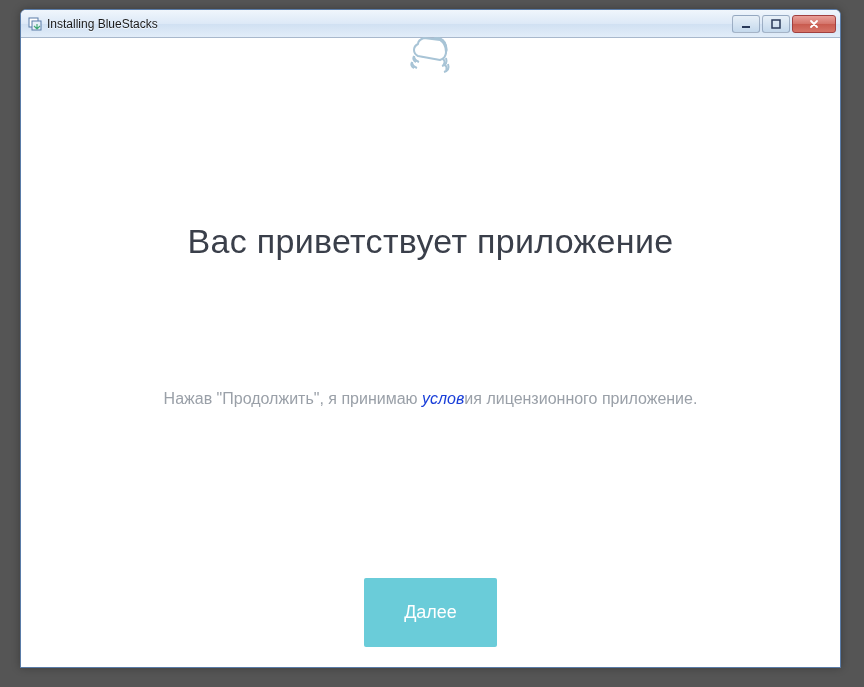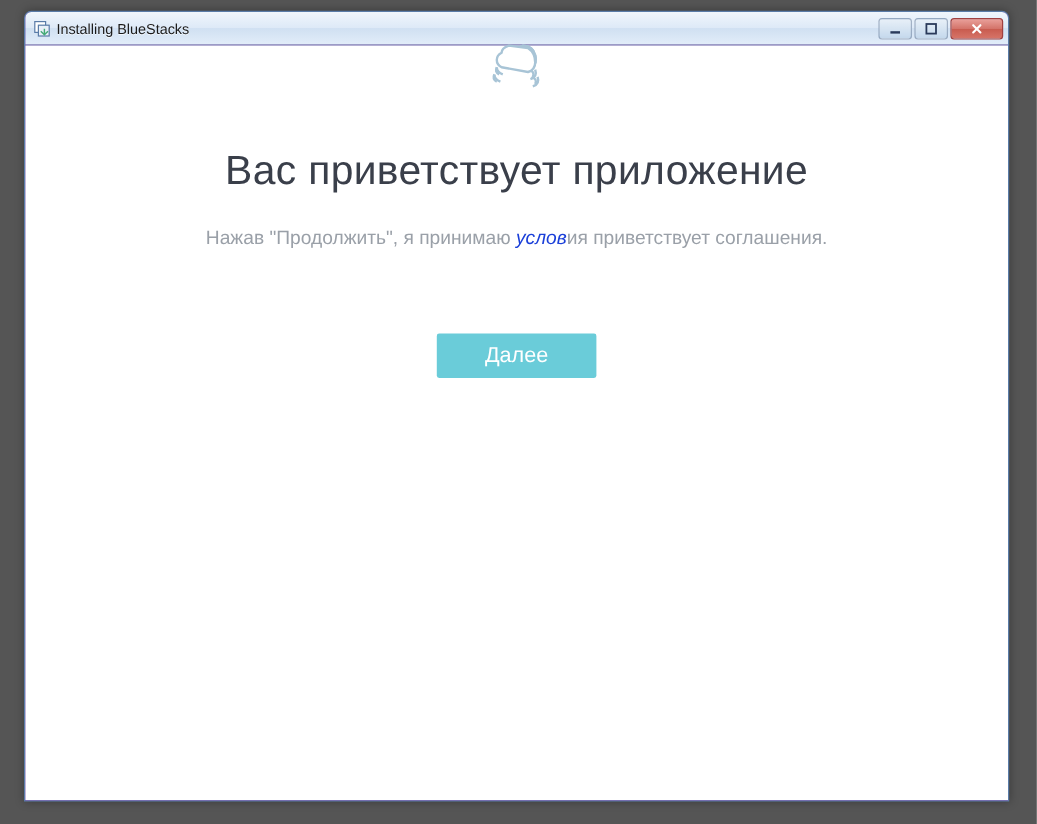--- a/index.html
+++ b/index.html
@@ -15,21 +15,21 @@
       height: 687px;
       display: flex;
       align-items: flex-start;
       justify-content: flex-start;
       padding: 4px;
     }
     
     .window {
       width: 821px;
       height: 659px;
-      background: #4c1d95;
+      background: #ffffff;
       border: 1px solid #5a7ca8;
       border-radius: 6px 6px 0 0;
       box-shadow: 0 0 8px rgba(0,0,0,0.3);
       display: flex;
       flex-direction: column;
       margin-left: 16px;
       margin-top: 5px;
       overflow: hidden;
     }
     
@@ -87,21 +87,21 @@
       background: linear-gradient(to bottom, #e9a09a 0%, #d4746a 49%, #c85a4e 50%, #d67468 100%);
       border: 1px solid #a04040;
     }
     
     .content {
       flex: 1;
       background: #ffffff;
       display: flex;
       flex-direction: column;
       align-items: center;
-      justify-content: flex-start;
+      justify-content: space-between;
       padding: 20px;
       position: relative;
     }
     
     .logo {
       margin-bottom: 30px;
       margin-top: -40px;
     }
     
     .heading {
@@ -123,21 +123,21 @@
     .subtext .link {
       color: #1a3fd9;
       cursor: pointer;
       font-style: italic;
     }
     
     .next-btn {
       background: #6accd9;
       color: #ffffff;
       border: none;
-      padding: 8px 40px;
+      padding: 24px 40px;
       font-size: 18px;
       font-weight: 400;
       cursor: pointer;
       border-radius: 2px;
       min-width: 130px;
     }
   </style>
 </head>
 <body>
 
@@ -190,20 +190,20 @@
           <path d="M46 48 Q52 46 50 40"></path>
           <path d="M18 50 Q14 48 16 44"></path>
           <path d="M48 54 Q54 52 52 46"></path>
         </g>
       </svg>
     </div>
 
     <h1 class="heading">Вас приветствует приложение</h1>
 
     <p class="subtext">
-      <span>Нажав "Продолжить", я принимаю </span><span class="link">услов</span><span>ия приветствует соглашения.</span>
+      <span>Нажав "Продолжить", я принимаю </span><span class="link">услов</span><span>ия лицензионного приложение.</span>
     </p>
 
     <button class="next-btn">Далее</button>
 
   </div>
 
 </div>
 
 </body></html>

